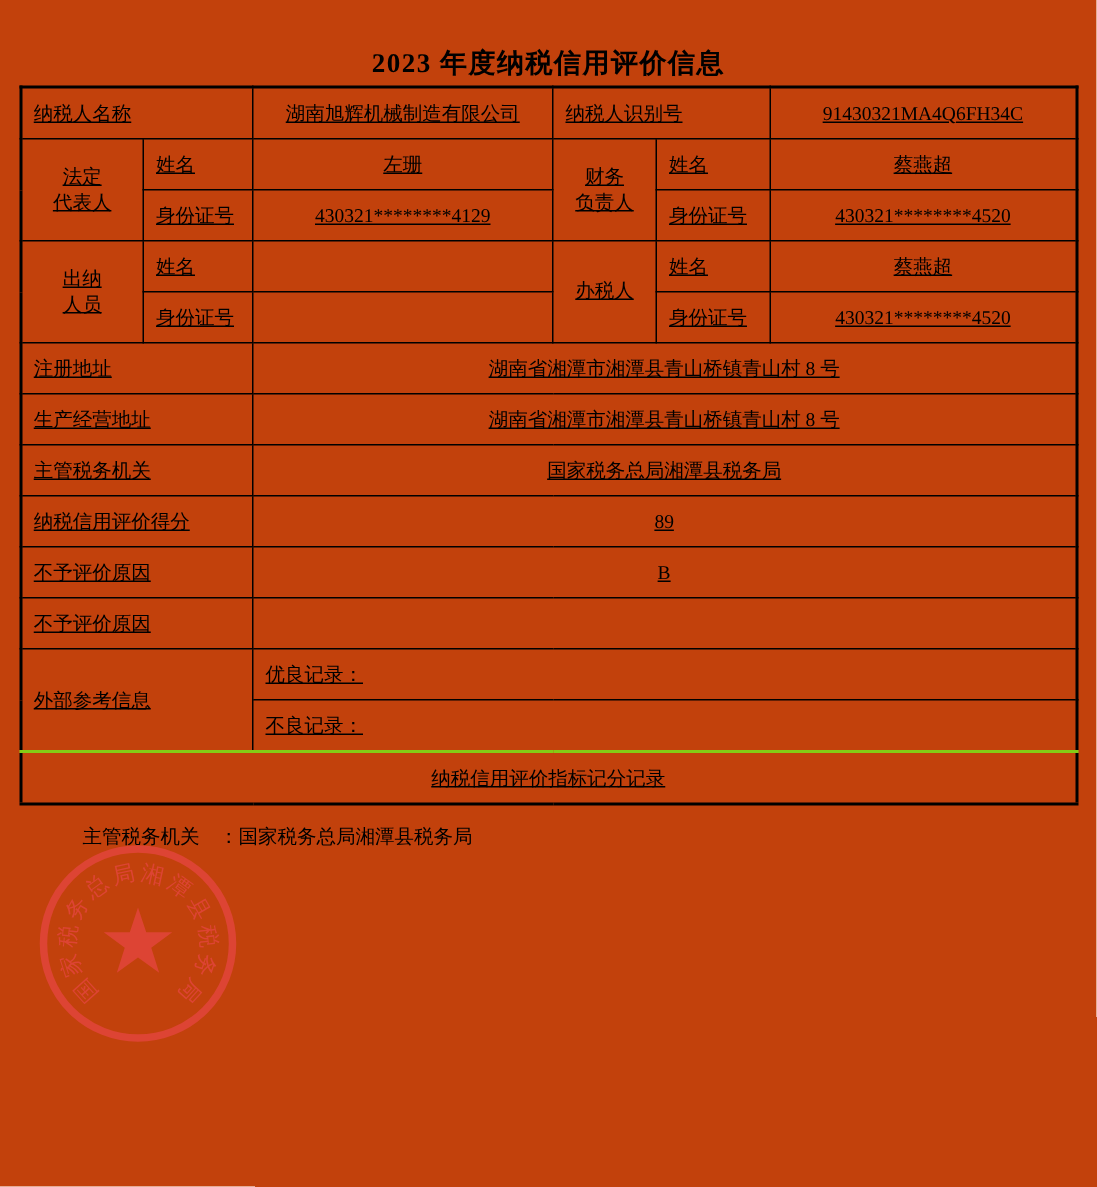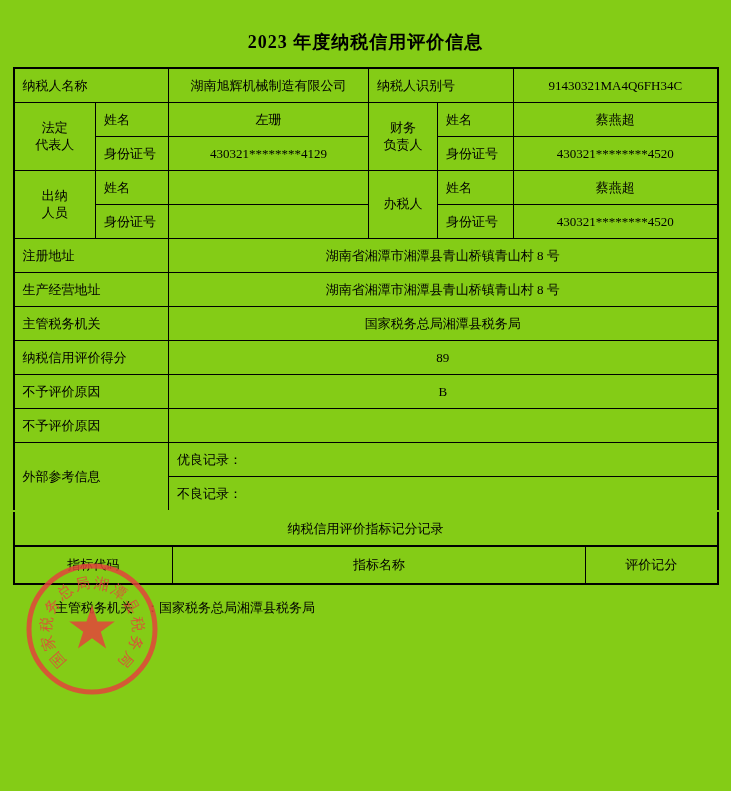--- a/index.html
+++ b/index.html
@@ -1,41 +1,41 @@
 <!DOCTYPE html>
 <html><head>
 <meta charset="utf-8">
 <style>
   html, body { margin: 0; padding: 0; background: #ffffff; }
   .page {
     position: relative;
     width: 731px;
     height: 791px;
-    background: #84cc16;
+    background: #c2410c;
     font-family: "Liberation Serif", "DejaVu Serif", serif;
     color: #000;
     overflow: hidden;
   }
   .title {
     margin: 0;
     padding-top: 30px;
     text-align: center;
     font-size: 18px;
     font-weight: bold;
     letter-spacing: 1px;
     color: #000;
   }
   table {
     border-collapse: collapse;
     table-layout: fixed;
     margin: 0 auto;
     width: 704px;
     font-size: 13px;
   }
-  table.main { margin-top: 13px; }
+  table.main { margin-top: 3px; text-decoration: underline; }
   td {
     border: 1px solid #000;
     height: 33px;
     padding: 0 4px;
     text-align: center;
     vertical-align: middle;
     overflow: hidden;
     white-space: nowrap;
   }
   table.main, table.rec { border: 2px solid #000; }
@@ -161,25 +161,20 @@
   </tbody>
     </table>
 
   <table class="rec">
     <colgroup>
       <col style="width:159px">
         <col style="width:413px">
         <col style="width:132px">
     </colgroup>
     <tbody>
-        <tr class="hdr">
-      <td>指标代码</td>
-      <td>指标名称</td>
-      <td>评价记分</td>
-    </tr>
   </tbody>
     </table>
 
   <div class="footer">
     <span class="f-left">主管税务机关　：国家税务总局湘潭县税务局</span>
   </div>
 
   <svg class="seal" id="seal-svg" viewBox="0 0 140 140">
       <circle cx="70" cy="70" r="63" fill="none" stroke="#e2453b" stroke-width="5"></circle>
       <polygon points="70.00,46.00 75.47,62.48 92.83,62.58 78.84,72.87 84.11,89.42 70.00,79.30 55.89,89.42 61.16,72.87 47.17,62.58 64.53,62.48" fill="#e2453b"></polygon>

